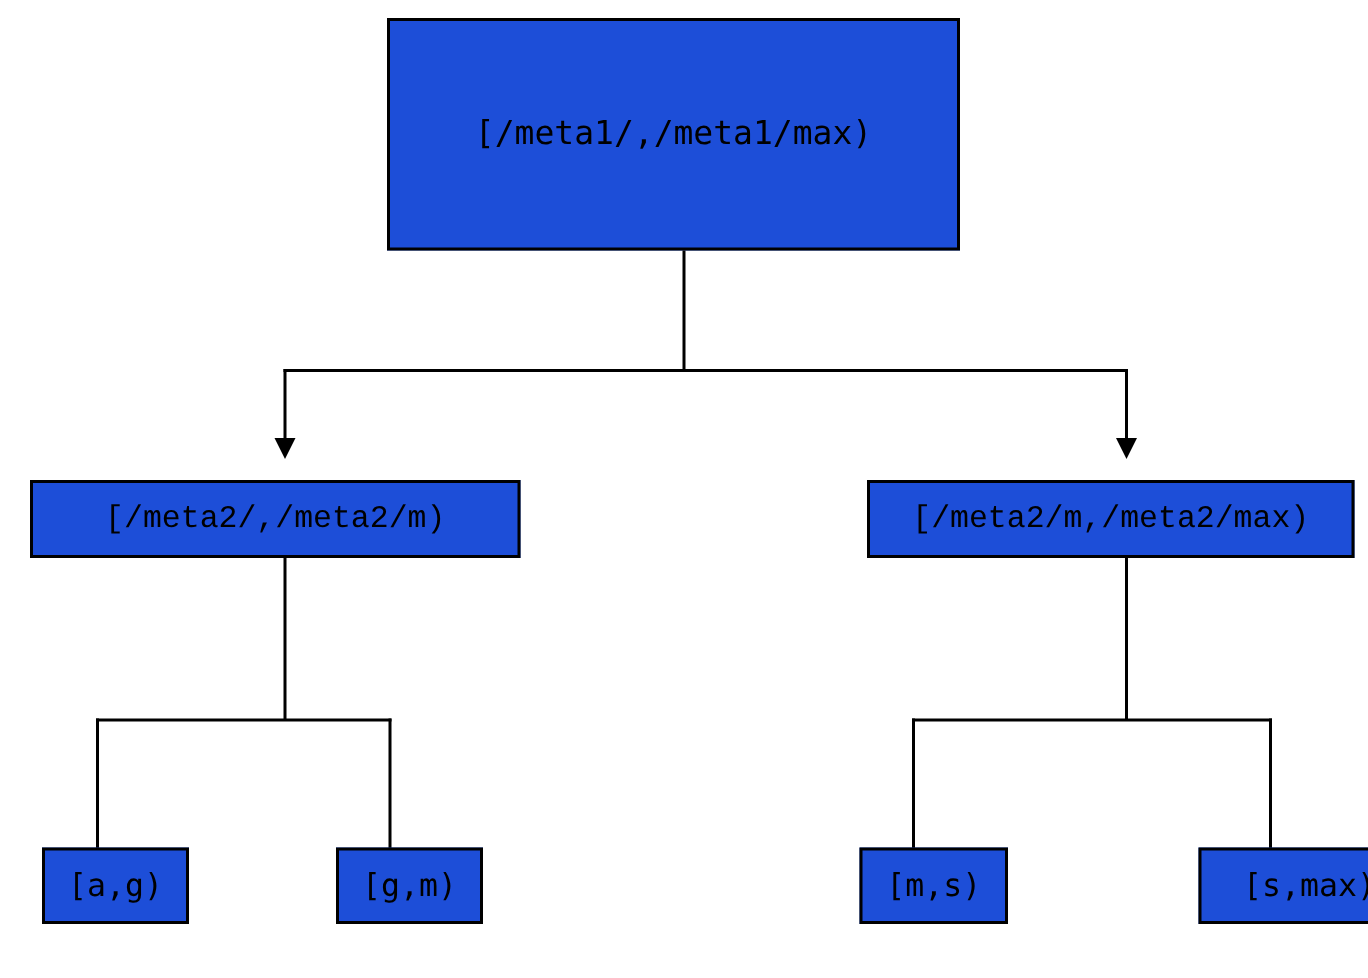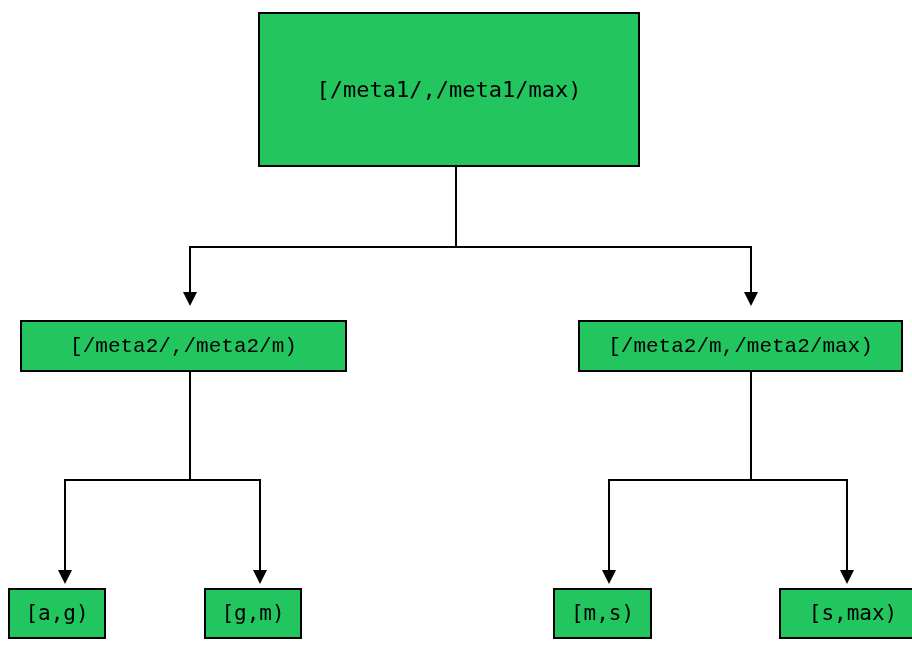--- a/index.html
+++ b/index.html
@@ -13,21 +13,21 @@
     width: 912px;
     height: 652px;
     background: #ffffff;
     overflow: hidden;
     font-family: "DejaVu Sans Mono", "Liberation Mono", monospace;
   }
   .node-box {
     position: absolute;
     box-sizing: border-box;
     border: 2px solid #000000;
-    background: #22c55e;
+    background: #1d4ed8;
     display: flex;
     align-items: center;
     justify-content: center;
     color: #000000;
     white-space: nowrap;
   }
   .node-label {
     display: block;
     line-height: 1;
     letter-spacing: 0px;
@@ -50,22 +50,23 @@
   #node-meta2-high {
     left: 578px;
     top: 320px;
     width: 325px;
     height: 52px;
   }
   #node-meta2-low .node-label,
   #node-meta2-high .node-label { font-size: 21px; font-family: Liberation Mono, monospace; }
   
   .leaf-box {
-    top: 588px;
+    top: 565px;
     height: 51px;
+    margin-left: 20px;
   }
   .leaf-box .node-label { font-size: 21px; }
   #node-leaf-ag   { left: 8px;   width: 98px; }
   #node-leaf-gm   { left: 204px; width: 98px; }
   #node-leaf-ms   { left: 553px; width: 99px; }
   #node-leaf-smax { left: 779px; width: 136px; padding-left: 12px; }
 
   
   .edge-v {
     position: absolute;

